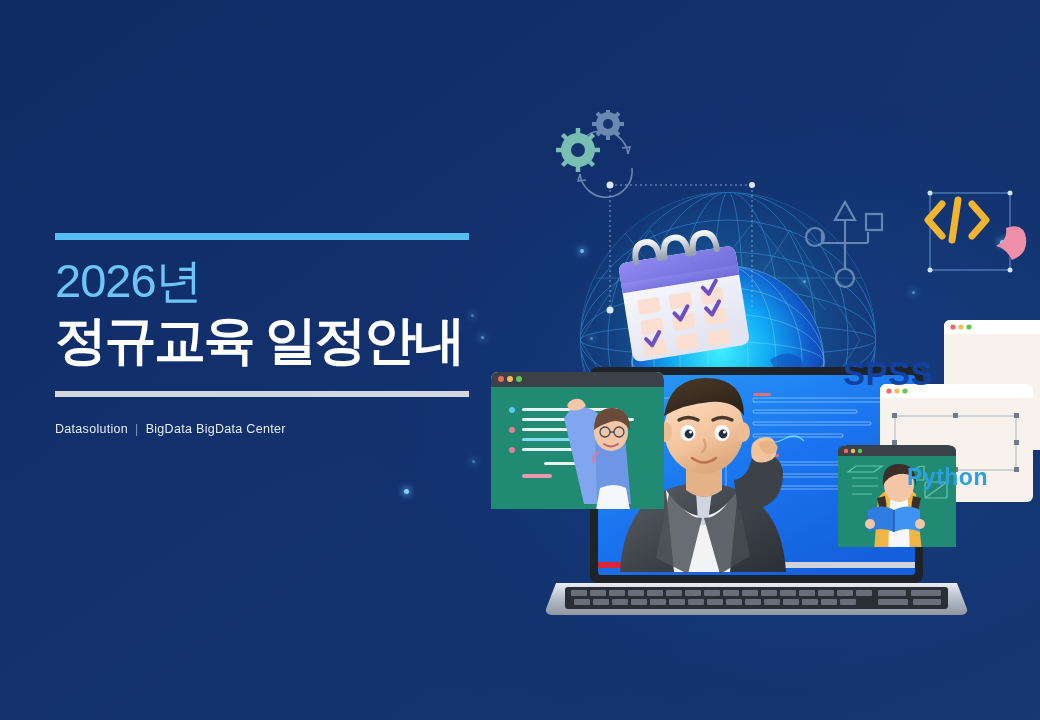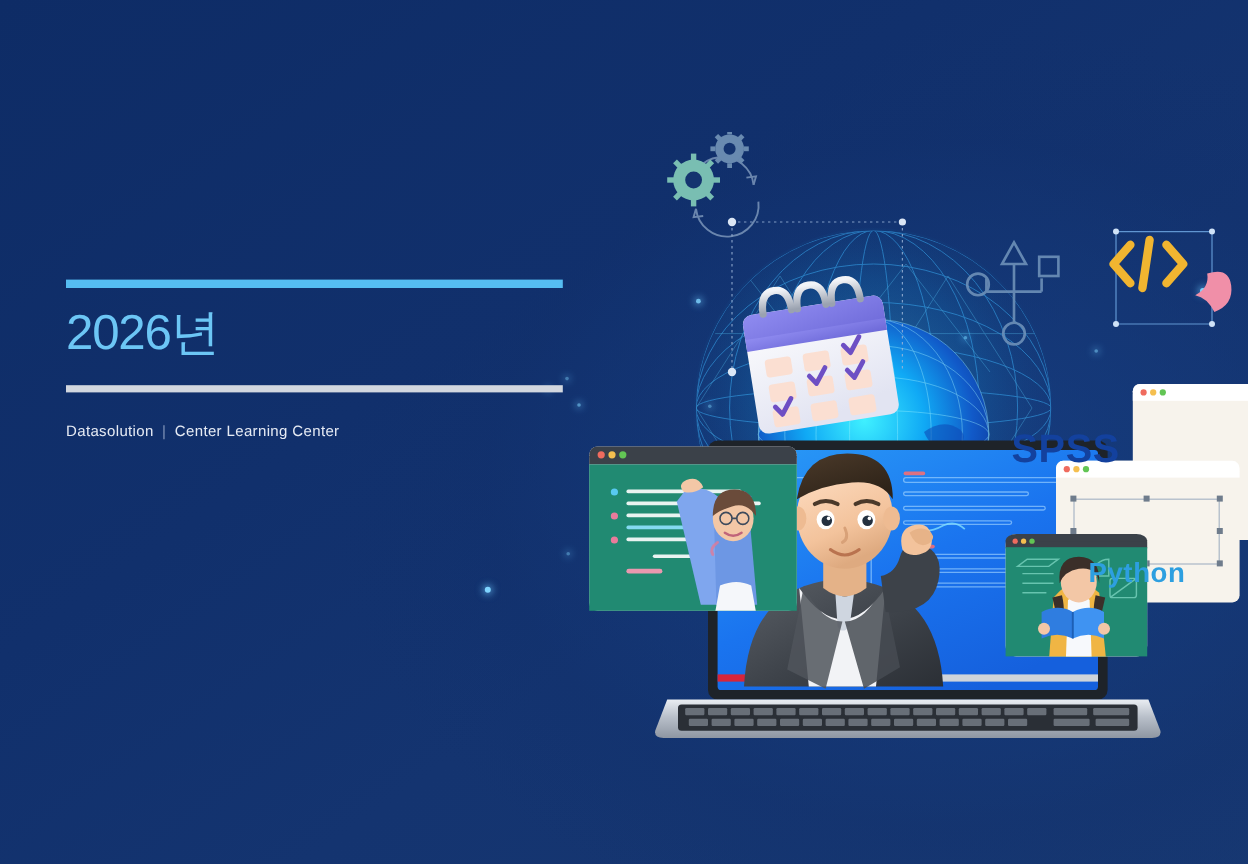--- a/index.html
+++ b/index.html
@@ -76,21 +76,21 @@
 
   .rule-top {
     margin-top: 23px;
     width: 414px;
     height: 7px;
     background: #55bdf2;
   }
 
   .year {
     margin-top: 17px;
-    font-size: 41px;
+    font-size: 47px;
     font-weight: 300;
     color: #6cc6f5;
     letter-spacing: -1px;
     line-height: 1;
     white-space: nowrap;
   }
 
   .headline {
     margin-top: 9px;
     font-size: 52px;
@@ -168,25 +168,26 @@
   <div class="star" style="left:455px;top:323px;width:3px;height:3px;opacity:.4;"></div>
   <div class="star" style="left:472px;top:460px;width:3px;height:3px;opacity:.45;"></div>
   <div class="star" style="left:761px;top:291px;width:3px;height:3px;opacity:.5;"></div>
 
   <div class="left-block">
 
 
     <div class="rule-top"></div>
 
     <div class="year">2026년</div>
+    <div class="headline">정규교육 일정안내</div>
 
     <div class="rule-bottom"></div>
 
     <div class="tagline">
-      <span>Datasolution</span><span class="sep">|</span><span>Center Learning Center</span>
+      <span>Datasolution</span><span class="sep">|</span><span>BigData BigData Center</span>
     </div>
   </div>
 
   <div class="illus">
     <svg width="570" height="540" viewBox="0 0 570 540" aria-hidden="true">
       <defs>
         <radialGradient id="globeG" cx="46%" cy="44%" r="62%">
           <stop offset="0%" stop-color="#3ff0ff"></stop>
           <stop offset="42%" stop-color="#10a9f5"></stop>
           <stop offset="76%" stop-color="#1159c8"></stop>

